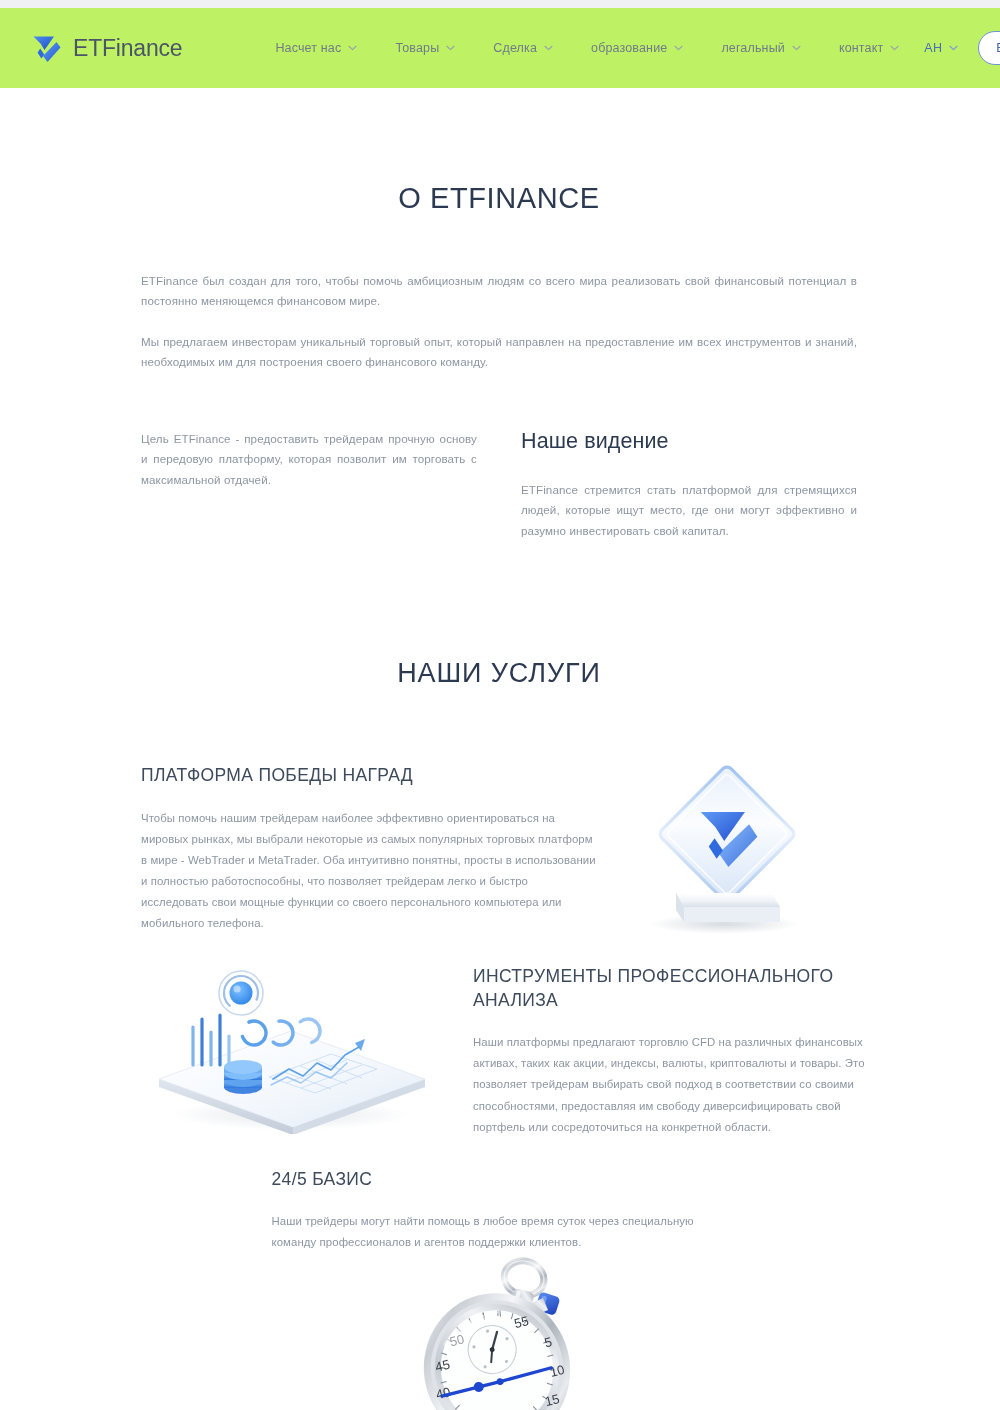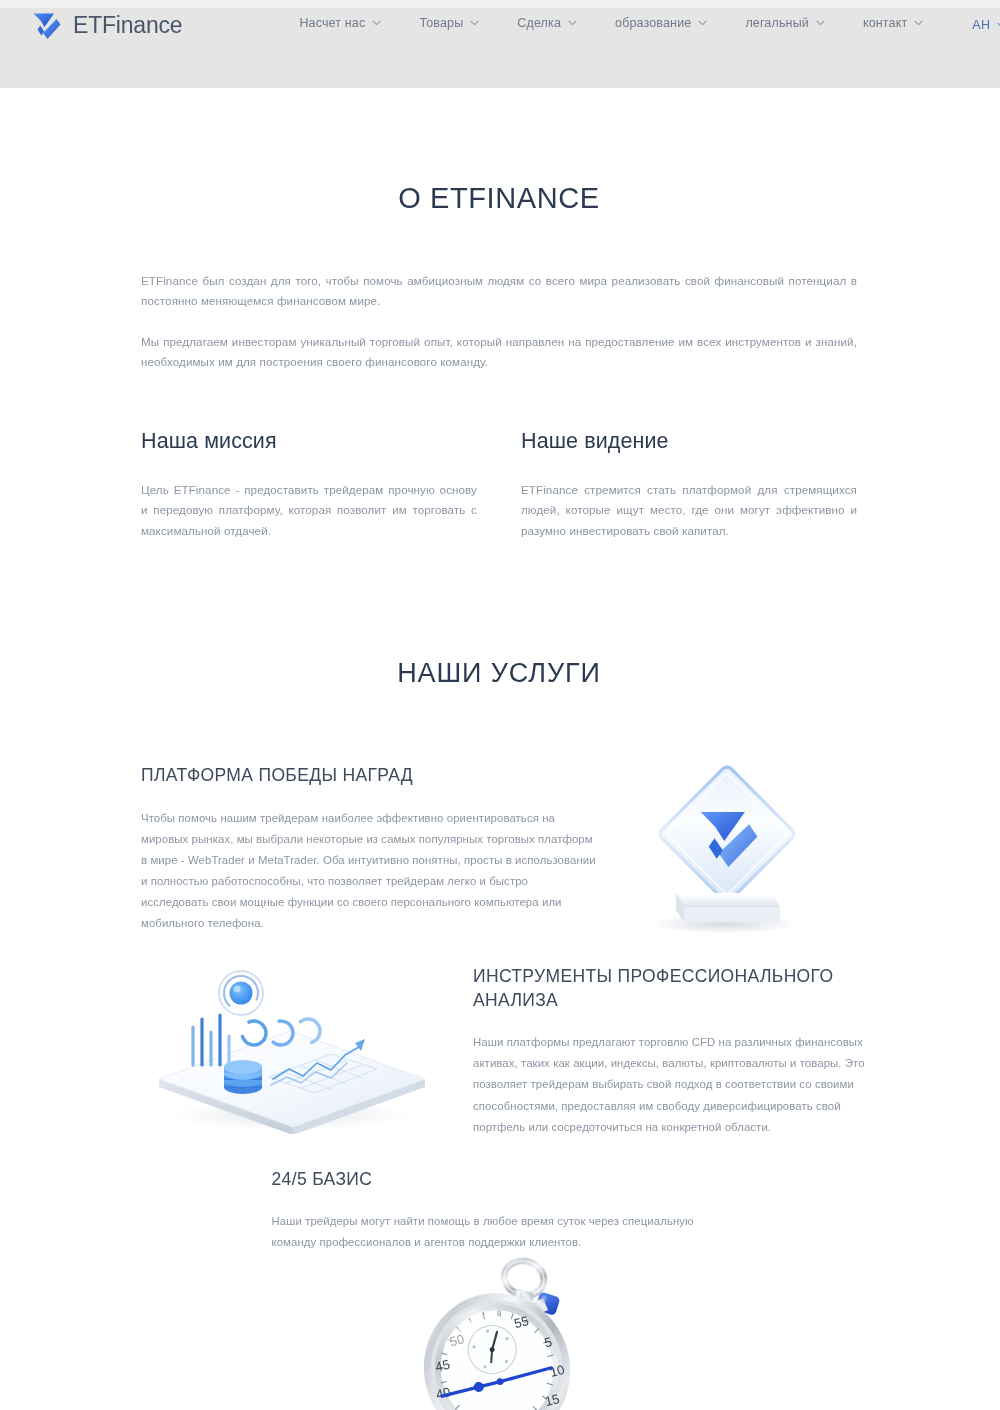--- a/index.html
+++ b/index.html
@@ -15,26 +15,25 @@
   .top-strip {
     height: 8px;
     width: 100%;
     background: #f0f1f3;
   }
 
   
   .header {
     height: 80px;
     width: 100%;
-    background: #e5e5e5;
-    display: flex;
-    align-items: flex-start;
+    background: #bef264;
+    display: flex;
+    align-items: center;
     padding: 0 18px 0 30px;
     position: relative;
-    gap: 24px;
   }
   .brand {
     display: flex;
     align-items: center;
     gap: 9px;
     text-decoration: none;
     flex: 0 0 auto;
   }
   .brand-mark { width: 34px; height: 34px; display: block; }
   .brand-name {
@@ -308,21 +307,20 @@
 
     <h1 class="page-title">О ETFINANCE</h1>
 
     <div class="intro">
       <p>ETFinance был создан для того, чтобы помочь амбициозным людям со всего мира реализовать свой финансовый потенциал в постоянно меняющемся финансовом мире.</p>
       <p>Мы предлагаем инвесторам уникальный торговый опыт, который направлен на предоставление им всех инструментов и знаний, необходимых им для построения своего финансового команду.</p>
     </div>
 
     <div class="two-col">
       <div class="col">
-        <h2>Наша миссия</h2>
         <p>Цель ETFinance - предоставить трейдерам прочную основу и передовую платформу, которая позволит им торговать с максимальной отдачей.</p>
       </div>
       <div class="col">
         <h2>Наше видение</h2>
         <p>ETFinance стремится стать платформой для стремящихся людей, которые ищут место, где они могут эффективно и разумно инвестировать свой капитал.</p>
       </div>
     </div>
 
     <h2 class="services-title">НАШИ УСЛУГИ</h2>
 

